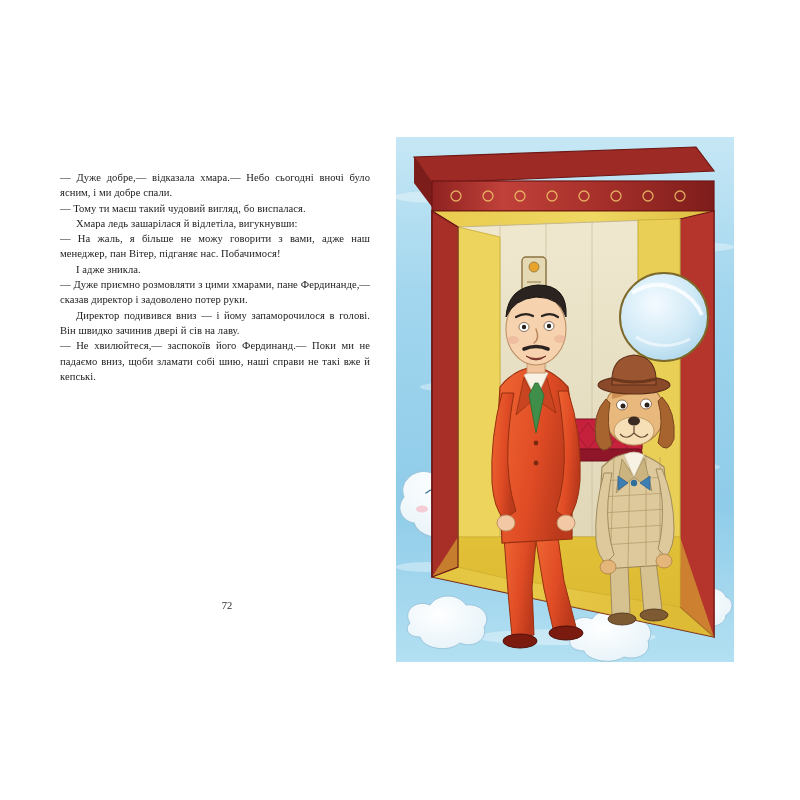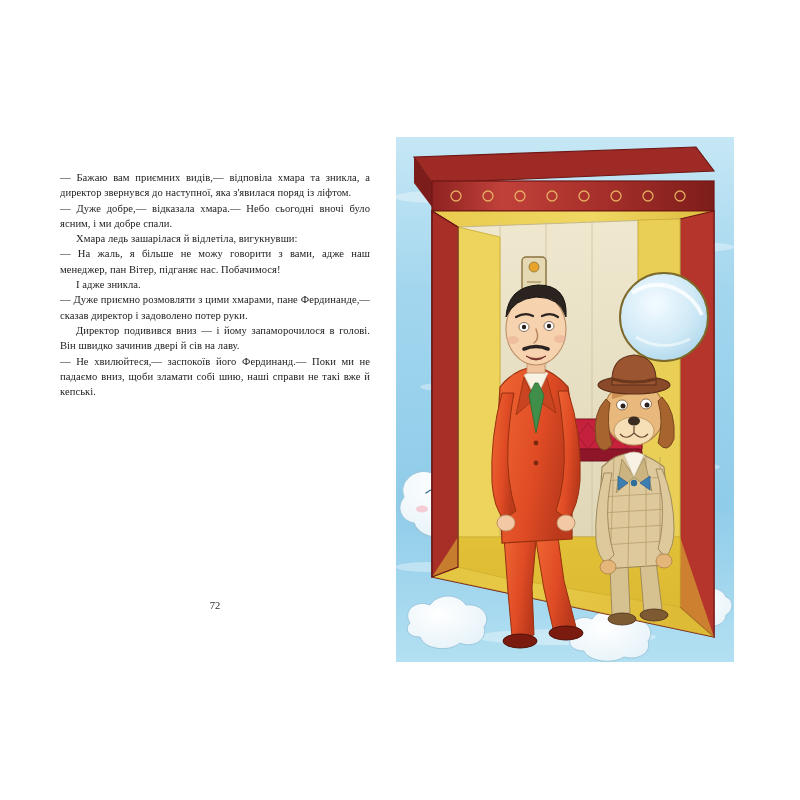--- a/index.html
+++ b/index.html
@@ -34,21 +34,21 @@
     color: #1b1b1b;
     margin: 0;
     hyphens: manual;
     letter-spacing: 0.05px;
   }
   .para.indent {
     text-indent: 16px;
   }
   .page-number {
     position: absolute;
-    left: 0;
+    left: 12px;
     top: 430px;
     width: 310px;
     text-align: center;
     font-size: 10.5px;
     color: #2a2a2a;
     font-family: "Liberation Serif", serif;
   }
 
   
   .illo {
@@ -61,22 +61,22 @@
     background: linear-gradient(180deg, #bfe4f2 0%, #9fd5ee 35%, #8fcde9 65%, #a9dcf0 100%);
   }
   .illo svg { display: block; }
 </style>
 </head>
 <body>
 
 <div class="spread">
 
   <div class="text-page">
-    <p class="para">— Бажаю вам приємних видів,— відповіла хмара та зникла, а директор звернувся до наступної, яка з'явилася поряд із ліфтом.</p>
     <p class="para">— Дуже добре,— відказала хмара.— Небо сьогодні вночі було ясним, і ми добре спали.</p>
+    <p class="para">— Тому ти маєш такий чудовий вигляд, бо виспалася.</p>
     <p class="para indent">Хмара ледь зашарілася й відлетіла, вигукнувши:</p>
     <p class="para">— На жаль, я більше не можу говорити з вами, адже наш менеджер, пан Вітер, підганяє нас. Побачимося!</p>
     <p class="para indent">І адже зникла.</p>
     <p class="para">— Дуже приємно розмовляти з цими хмарами, пане Фердинанде,— сказав директор і задоволено потер руки.</p>
     <p class="para indent">Директор подивився вниз — і йому запаморочилося в голові. Він швидко зачинив двері й сів на лаву.</p>
     <p class="para">— Не хвилюйтеся,— заспокоїв його Фердинанд.— Поки ми не падаємо вниз, щоби зламати собі шию, наші справи не такі вже й кепські.</p>
 
     <div class="page-number">72</div>
   </div>
 

